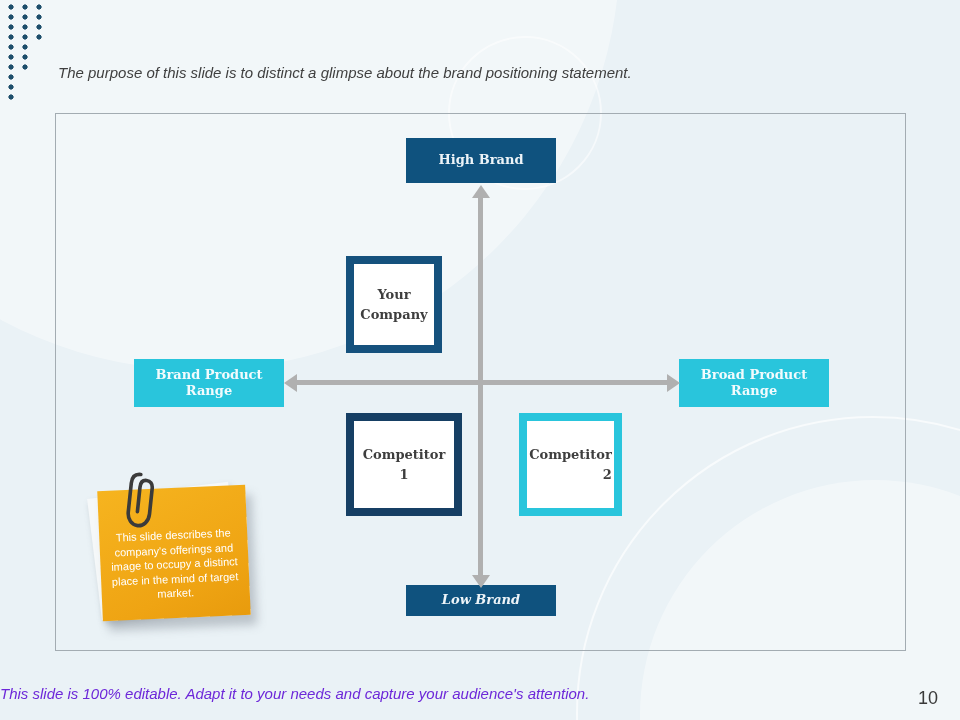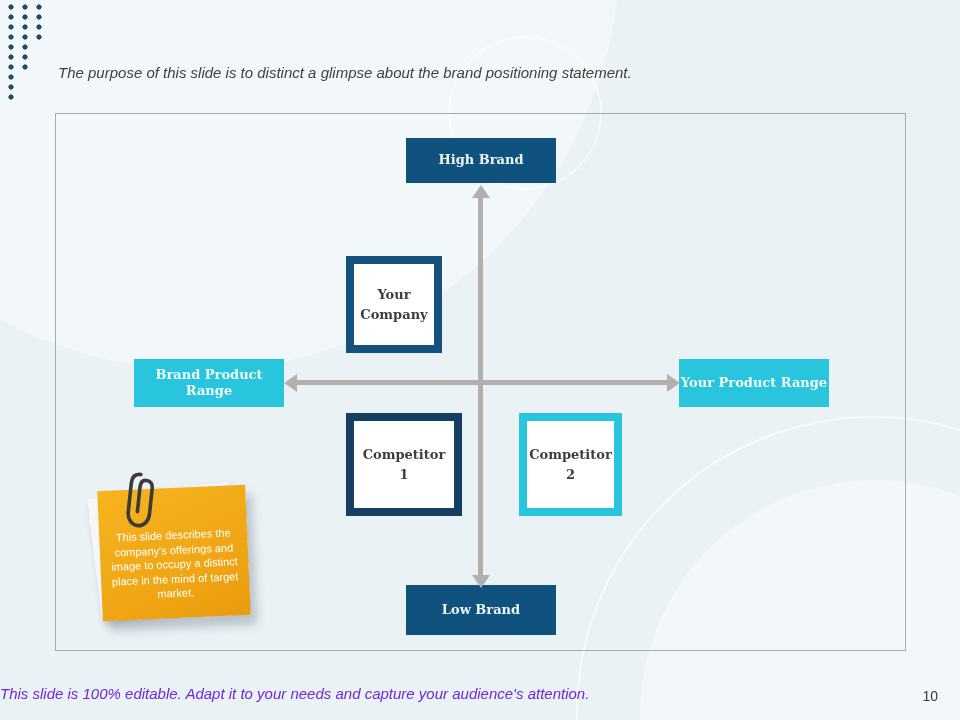--- a/index.html
+++ b/index.html
@@ -32,55 +32,55 @@
   .frame{position:absolute;left:55px;top:113px;width:851px;height:538px;
     border:1px solid #A3ACB2;box-sizing:border-box;}
   .abs{position:absolute;box-sizing:border-box;}
   
   .axis-box{display:flex;align-items:center;justify-content:center;text-align:center;
     font-family:"DejaVu Serif","Liberation Serif",serif;font-weight:bold;font-size:13px;
     color:#EDF4F8;line-height:1.25;}
   .axis-box.navy{background:var(--navy,#0F527E);}
   .axis-box.cyan{background:var(--cyan,#29C5DC);color:#F2FBFD;}
   .ax-top{left:350px;top:24px;width:150px;height:45px;}
-  .ax-bottom{left:350px;top:471px;width:150px;height:50px;}
+  .ax-bottom{left:350px;top:471px;width:150px;height:31px;font-style:italic;}
   .ax-left{left:78px;top:245px;width:150px;height:48px;}
   .ax-right{left:623px;top:245px;width:150px;height:48px;}
   
   .shaft{background:var(--arrow_gray,#B0B0B0);}
   .v-shaft{left:422px;top:84px;width:5px;height:377px;}
   .h-shaft{left:241px;top:266px;width:370px;height:5px;}
   .tri{width:0;height:0;}
   .tri.up{left:416px;top:71px;border-left:9px solid transparent;border-right:9px solid transparent;border-bottom:13px solid var(--arrow_gray,#B0B0B0);}
   .tri.down{left:416px;top:461px;border-left:9px solid transparent;border-right:9px solid transparent;border-top:13px solid var(--arrow_gray,#B0B0B0);}
   .tri.left{left:228px;top:260px;border-top:9px solid transparent;border-bottom:9px solid transparent;border-right:13px solid var(--arrow_gray,#B0B0B0);}
   .tri.right{left:611px;top:260px;border-top:9px solid transparent;border-bottom:9px solid transparent;border-left:13px solid var(--arrow_gray,#B0B0B0);}
   
   .item-box{background:#ffffff;display:flex;align-items:center;justify-content:center;
     text-align:center;font-family:"DejaVu Serif","Liberation Serif",serif;font-weight:bold;
     font-size:13px;color:#3E3E3E;line-height:1.5;padding:4px;}
   .item-box.b-navy{border:8px solid var(--navy_border,#15517D);}
   .item-box.b-navy-dark{border:8px solid var(--navy_dark,#163F64);}
   .item-box.b-cyan{border:8px solid var(--cyan,#29C5DC);}
   .your-company{left:290px;top:142px;width:96px;height:97px;}
   .competitor-1{left:290px;top:299px;width:116px;height:103px;}
-  .competitor-2{left:463px;top:299px;width:103px;height:103px;}
+  .competitor-2{left:463px;top:299px;width:103px;height:103px;text-align:right;}
   
   .note-back{left:38px;top:376px;width:142px;height:122px;background:#F5F8F9;
     transform:rotate(-7deg);box-shadow:2px 4px 6px rgba(110,120,130,0.35);}
   .note{left:44px;top:374px;width:148px;height:130px;
     background:linear-gradient(155deg,#F6B41F 0%,#EFA413 70%,#E89B0D 100%);
     transform:rotate(-2.5deg);box-shadow:6px 10px 10px rgba(100,110,120,0.35);}
   .note-text{margin:0;padding:40px 8px 0;font-size:11px;line-height:1.32;
     color:#ffffff;text-align:center;}
   .paperclip{left:62px;top:355px;width:40px;height:64px;z-index:5;}
   
   .footer-text{position:absolute;left:0;top:685px;width:100%;margin:0;text-align:left;
     font-style:italic;font-size:15px;color:#6d28d9;}
-  .page-number{position:absolute;right:22px;top:688px;font-size:14px;color:#3A3A3A;}
+  .page-number{position:absolute;right:22px;top:688px;font-size:18px;color:#3A3A3A;}
 </style>
 </head>
 <body>
 
 <div class="slide">
 
   <div class="bg-circle c1"></div>
   <div class="bg-circle c2"></div>
   <div class="bg-circle c3"></div>
   <div class="bg-circle c4"></div>
@@ -98,21 +98,21 @@
     <div class="abs axis-box navy ax-top">
       <span>High Brand</span>
     </div>
     <div class="abs axis-box navy ax-bottom">
       <span>Low Brand</span>
     </div>
     <div class="abs axis-box cyan ax-left">
       <span>Brand Product Range</span>
     </div>
     <div class="abs axis-box cyan ax-right">
-      <span>Your Product Range</span>
+      <span>Broad Product Range</span>
     </div>
 
     <div class="abs shaft v-shaft"></div>
     <div class="abs shaft h-shaft"></div>
     <div class="abs tri up"></div>
     <div class="abs tri down"></div>
     <div class="abs tri left"></div>
     <div class="abs tri right"></div>
 
     <div class="abs item-box b-navy your-company">

